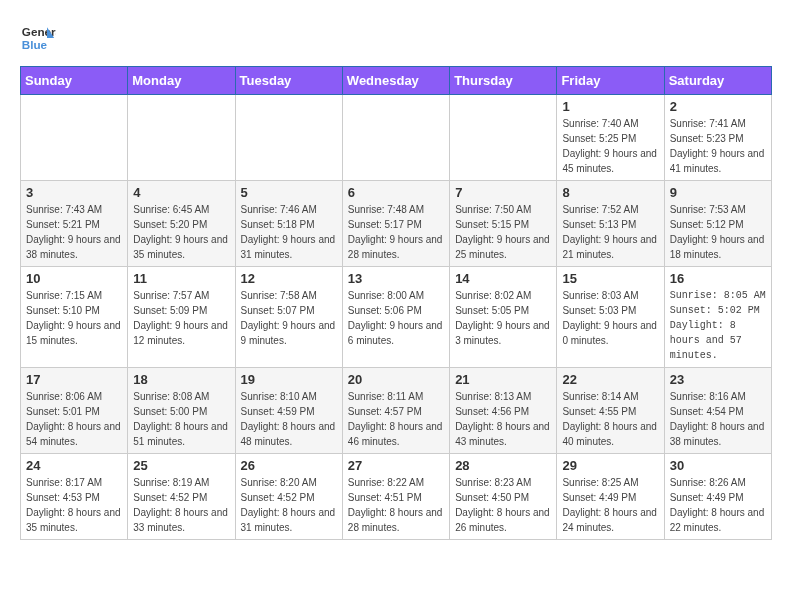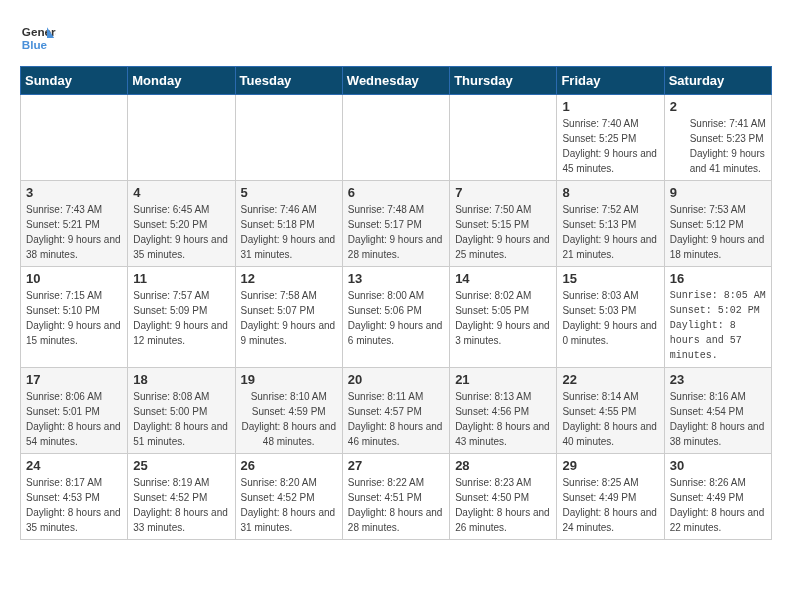--- a/index.html
+++ b/index.html
@@ -36,21 +36,21 @@
     .location {
       font-size: 16px;
       color: #555;
     }
     table {
       width: 100%;
       border-collapse: collapse;
       table-layout: fixed;
     }
     thead tr th {
-      background-color: #0c4a6e;
+      background-color: #8b5cf6;
       color: #fff;
       font-size: 13px;
       font-weight: bold;
       padding: 6px 4px;
       text-align: left;
       border: 1px solid #2a6aaf;
     }
     tbody tr td {
       vertical-align: top;
       border: 1px solid #ccc;
@@ -114,21 +114,21 @@
         <td class="empty"></td>
         <td class="empty"></td>
         <td>
           <span class="day-num">1</span>
           <div class="day-info" style="white-space: pre-line;">Sunrise: 7:40 AM
 Sunset: 5:25 PM
 Daylight: 9 hours and 45 minutes.</div>
         </td>
         <td>
           <span class="day-num">2</span>
-          <div class="day-info" style="white-space: pre-line; margin-left: 20px;">Sunrise: 7:41 AM
+          <div class="day-info" style="white-space: pre-line;">Sunrise: 7:41 AM
 Sunset: 5:23 PM
 Daylight: 9 hours and 41 minutes.</div>
         </td>
       </tr>
       <tr>
         <td>
           <span class="day-num">3</span>
           <div class="day-info" style="white-space: pre-line;">Sunrise: 7:43 AM
 Sunset: 5:21 PM
 Daylight: 9 hours and 38 minutes.</div>
@@ -222,21 +222,21 @@
 Daylight: 8 hours and 54 minutes.</div>
         </td>
         <td>
           <span class="day-num">18</span>
           <div class="day-info" style="white-space: pre-line;">Sunrise: 8:08 AM
 Sunset: 5:00 PM
 Daylight: 8 hours and 51 minutes.</div>
         </td>
         <td>
           <span class="day-num">19</span>
-          <div class="day-info" style="white-space: pre-line; text-align: center;">Sunrise: 8:10 AM
+          <div class="day-info" style="white-space: pre-line;">Sunrise: 8:10 AM
 Sunset: 4:59 PM
 Daylight: 8 hours and 48 minutes.</div>
         </td>
         <td>
           <span class="day-num">20</span>
           <div class="day-info" style="white-space: pre-line;">Sunrise: 8:11 AM
 Sunset: 4:57 PM
 Daylight: 8 hours and 46 minutes.</div>
         </td>
         <td>

